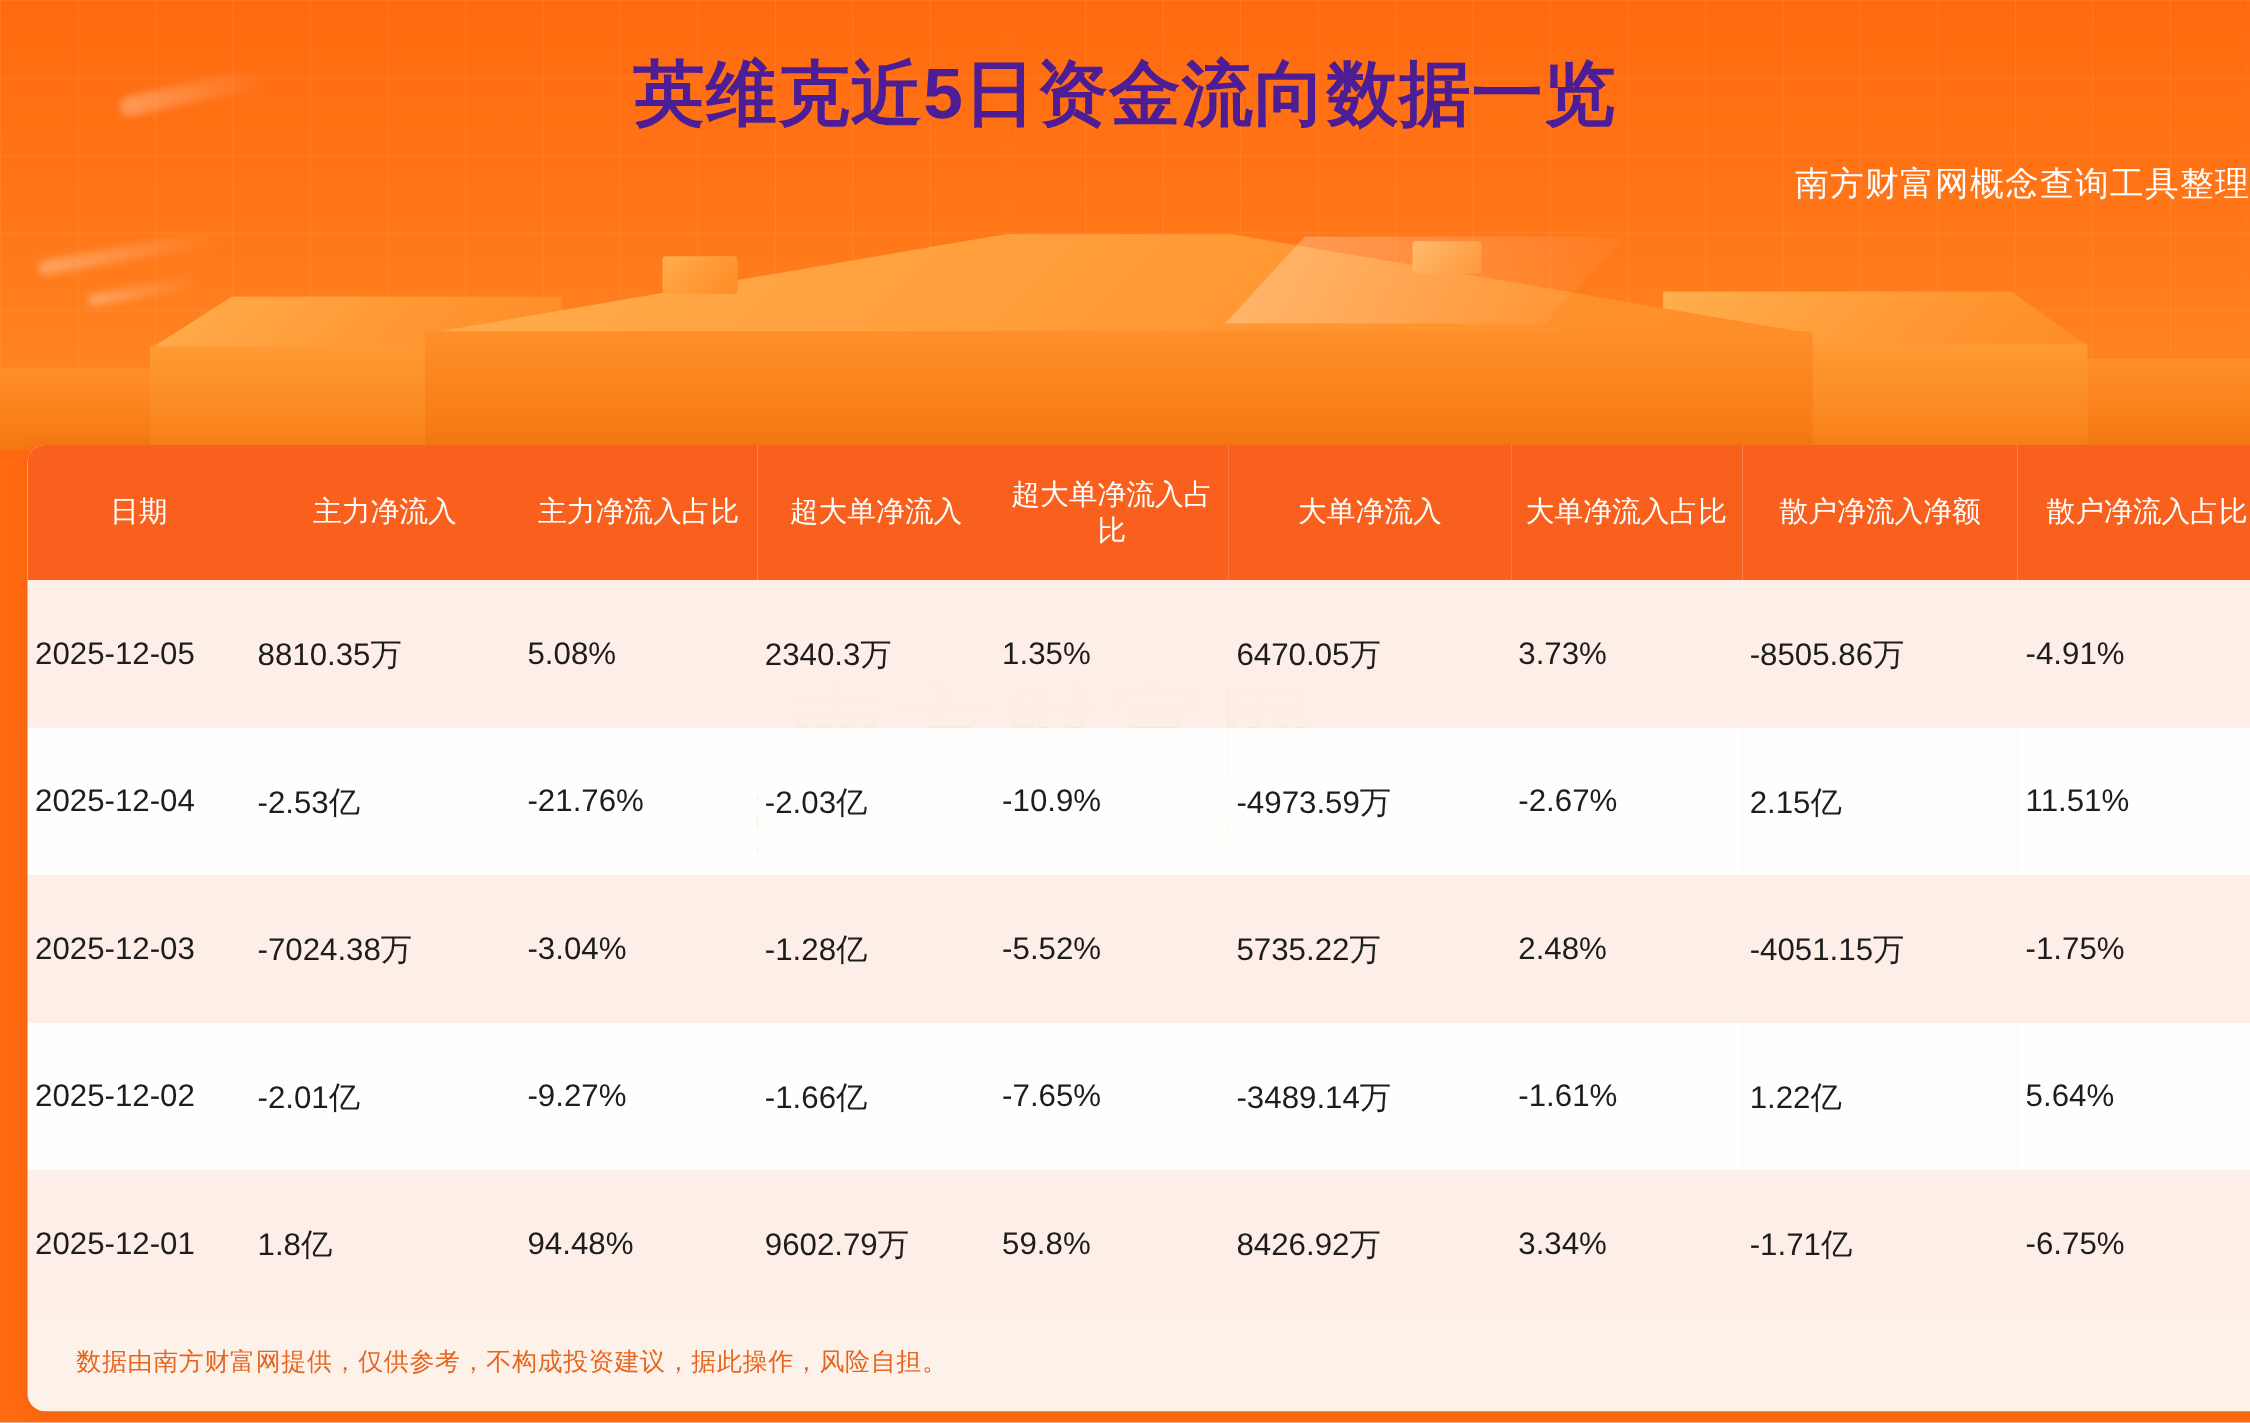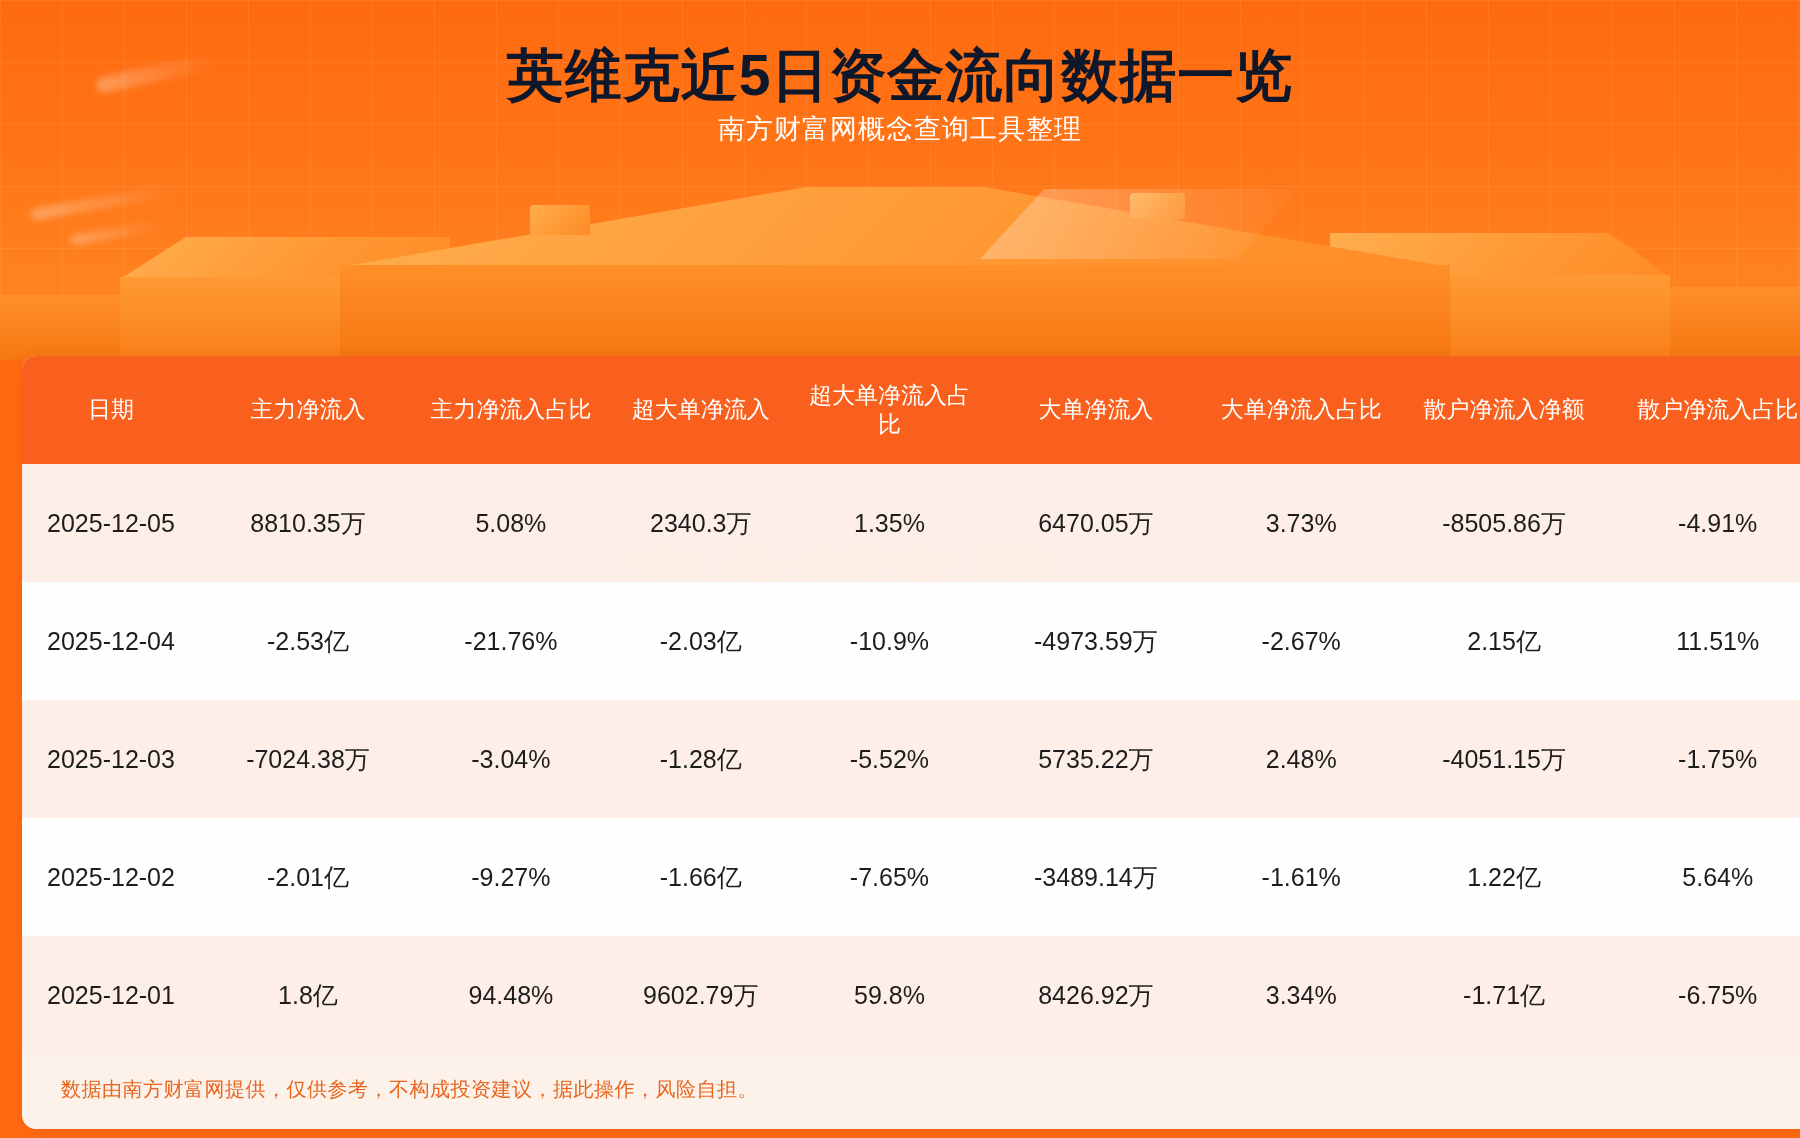--- a/index.html
+++ b/index.html
@@ -80,28 +80,30 @@
     clip-path: polygon(20% 0%, 100% 0%, 80% 100%, 0% 100%);
   }
 
   
   .title-wrap { position: absolute; top: 0; left: 0; width: 1800px; text-align: center; z-index: 6; }
   .main-title {
     margin-top: 40px;
     font-size: 57px;
     line-height: 1.25;
     font-weight: bold;
-    color: #0f172a;
+    color: #4c1d95;
     letter-spacing: 1px;
   }
   .sub-title {
+    margin-top: 18px;
     font-size: 27px;
     color: #ffffff;
     font-weight: normal;
     letter-spacing: 1px;
+    text-align: right;
   }
 
   
   .card {
     position: absolute;
     left: 22px; top: 356px;
     width: 1799px;
     background: #fdf2ea;
     border-radius: 14px;
     overflow: hidden;
@@ -117,21 +119,20 @@
     height: 108px;
     padding: 6px 6px;
     text-align: center;
     vertical-align: middle;
     line-height: 1.28;
   }
   tbody td {
     font-size: 25px;
     color: #1d1d1d;
     height: 118px;
-    text-align: center;
     vertical-align: middle;
     padding: 4px 6px;
     position: relative;
     z-index: 2;
   }
   tbody tr.odd td  { background: rgba(253,239,230,0.92); }
   tbody tr.even td { background: rgba(255,255,255,0.92); }
 
   
   col.c0 { width: 150px; }

